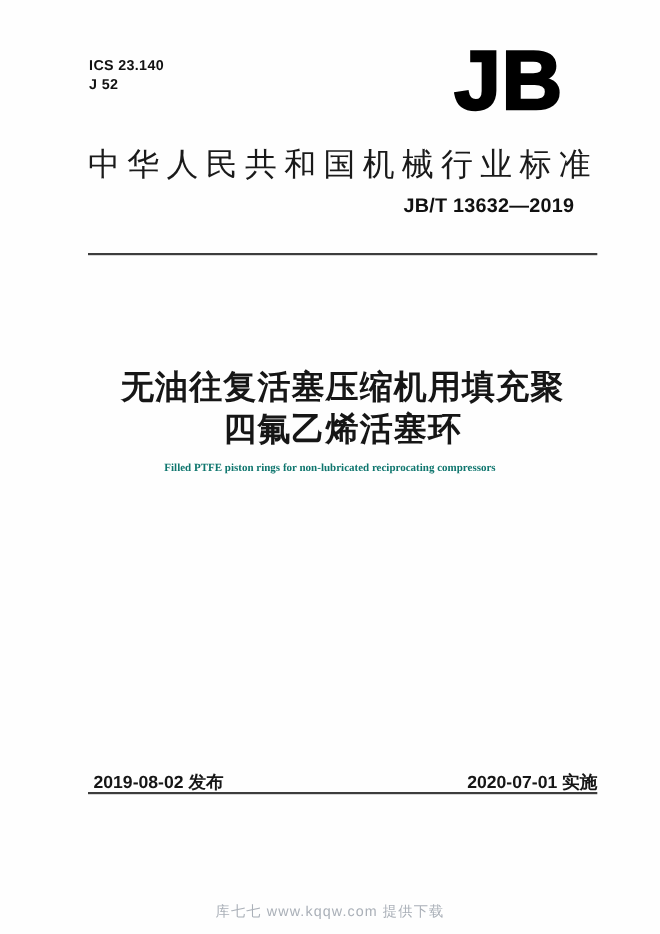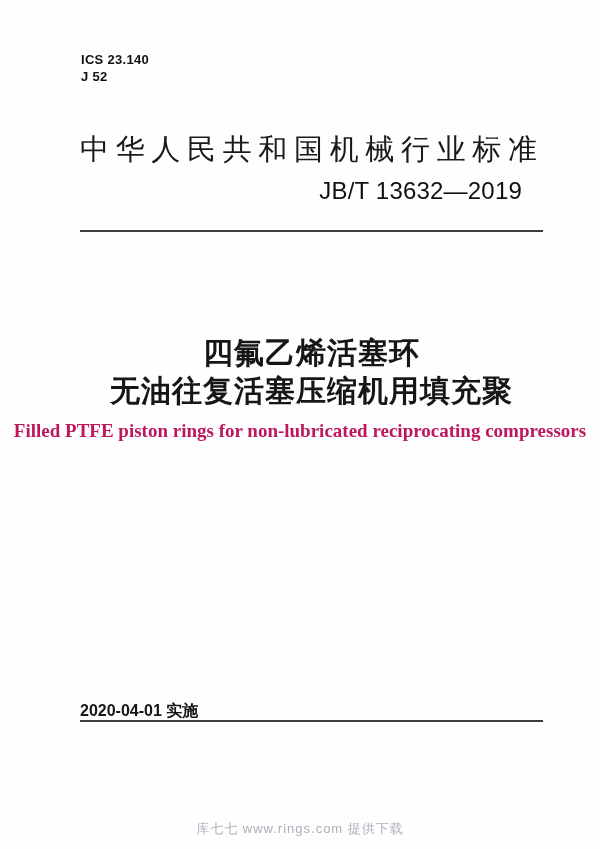--- a/index.html
+++ b/index.html
@@ -55,22 +55,22 @@
     text-align: justify;
     text-align-last: justify;
     white-space: nowrap;
     letter-spacing: 6px;
   }
 
   .std-number {
     position: absolute;
     right: 78px;
     top: 177px;
-    font-size: 24px;
-    font-weight: normal;
+    font-size: 18px;
+    font-weight: bold;
     letter-spacing: 0.2px;
     color: #111;
   }
 
   .rule {
     position: absolute;
     left: 80px;
     width: 463px;
     height: 2px;
     background: #3d3d3d;
@@ -93,23 +93,23 @@
   }
 
   
   .title-en {
     position: absolute;
     left: 0;
     top: 420px;
     width: 600px;
     text-align: center;
     font-family: "Liberation Serif", serif;
-    font-size: 19px;
+    font-size: 10px;
     font-weight: bold;
-    color: #be185d;
+    color: #0f766e;
   }
 
   
   .dates-row {
     position: absolute;
     left: 80px;
     top: 701px;
     width: 463px;
     display: flex;
     justify-content: space-between;
@@ -156,36 +156,38 @@
 </head>
 <body>
 
 <div class="page">
 
   <div class="ics-block">
     <div>ICS 23.140</div>
     <div>J 52</div>
   </div>
 
+  <div class="jb-logo">JB</div>
 
   <div class="std-heading">中华人民共和国机械行业标准</div>
 
   <div class="std-number">JB/T 13632—2019</div>
 
   <div class="rule rule-top"></div>
 
   <div class="main-title">
+    <div>无油往复活塞压缩机用填充聚</div>
     <div>四氟乙烯活塞环</div>
-    <div>无油往复活塞压缩机用填充聚</div>
   </div>
 
   <div class="title-en">Filled PTFE piston rings for non-lubricated reciprocating compressors</div>
 
   <div class="dates-row">
-    <span class="date-right">2020-04-01 实施</span>
+    <span class="date-left">2019-08-02 发布</span>
+    <span class="date-right">2020-07-01 实施</span>
   </div>
 
   <div class="rule rule-bottom"></div>
 
 
-  <div class="watermark">库七七 www.rings.com 提供下载</div>
+  <div class="watermark">库七七 www.kqqw.com 提供下载</div>
 
 </div>
 
 </body></html>

